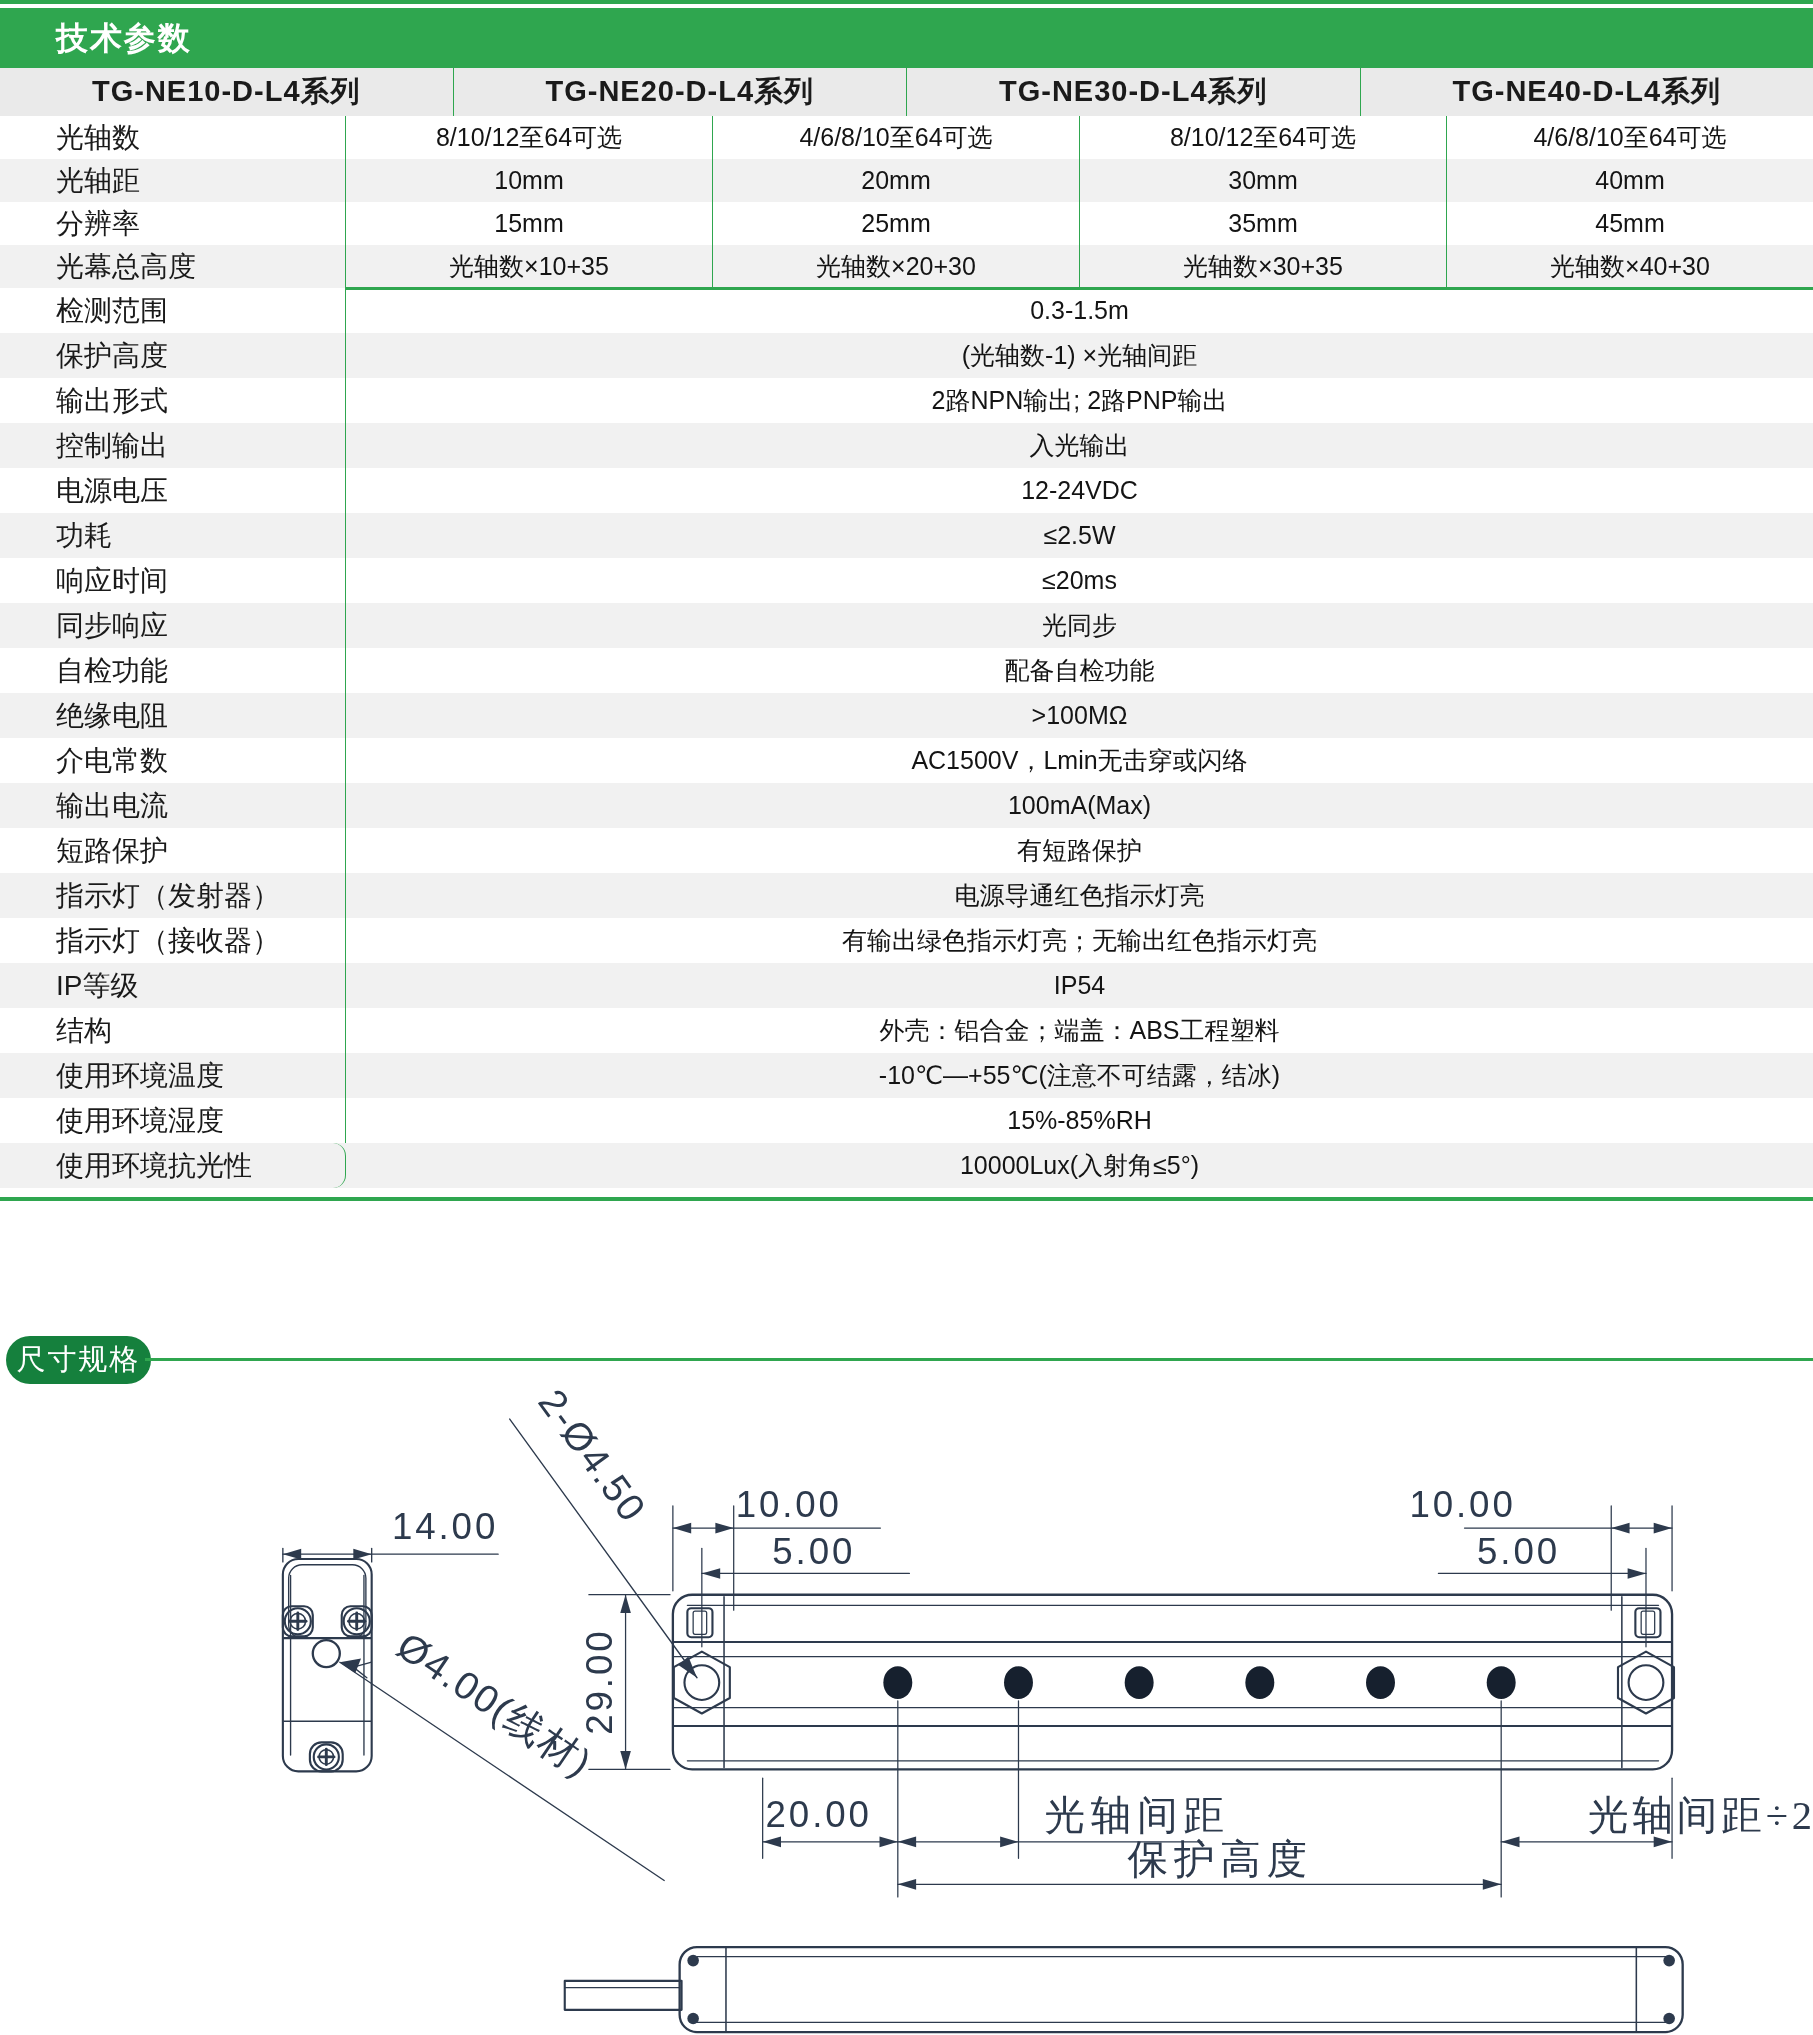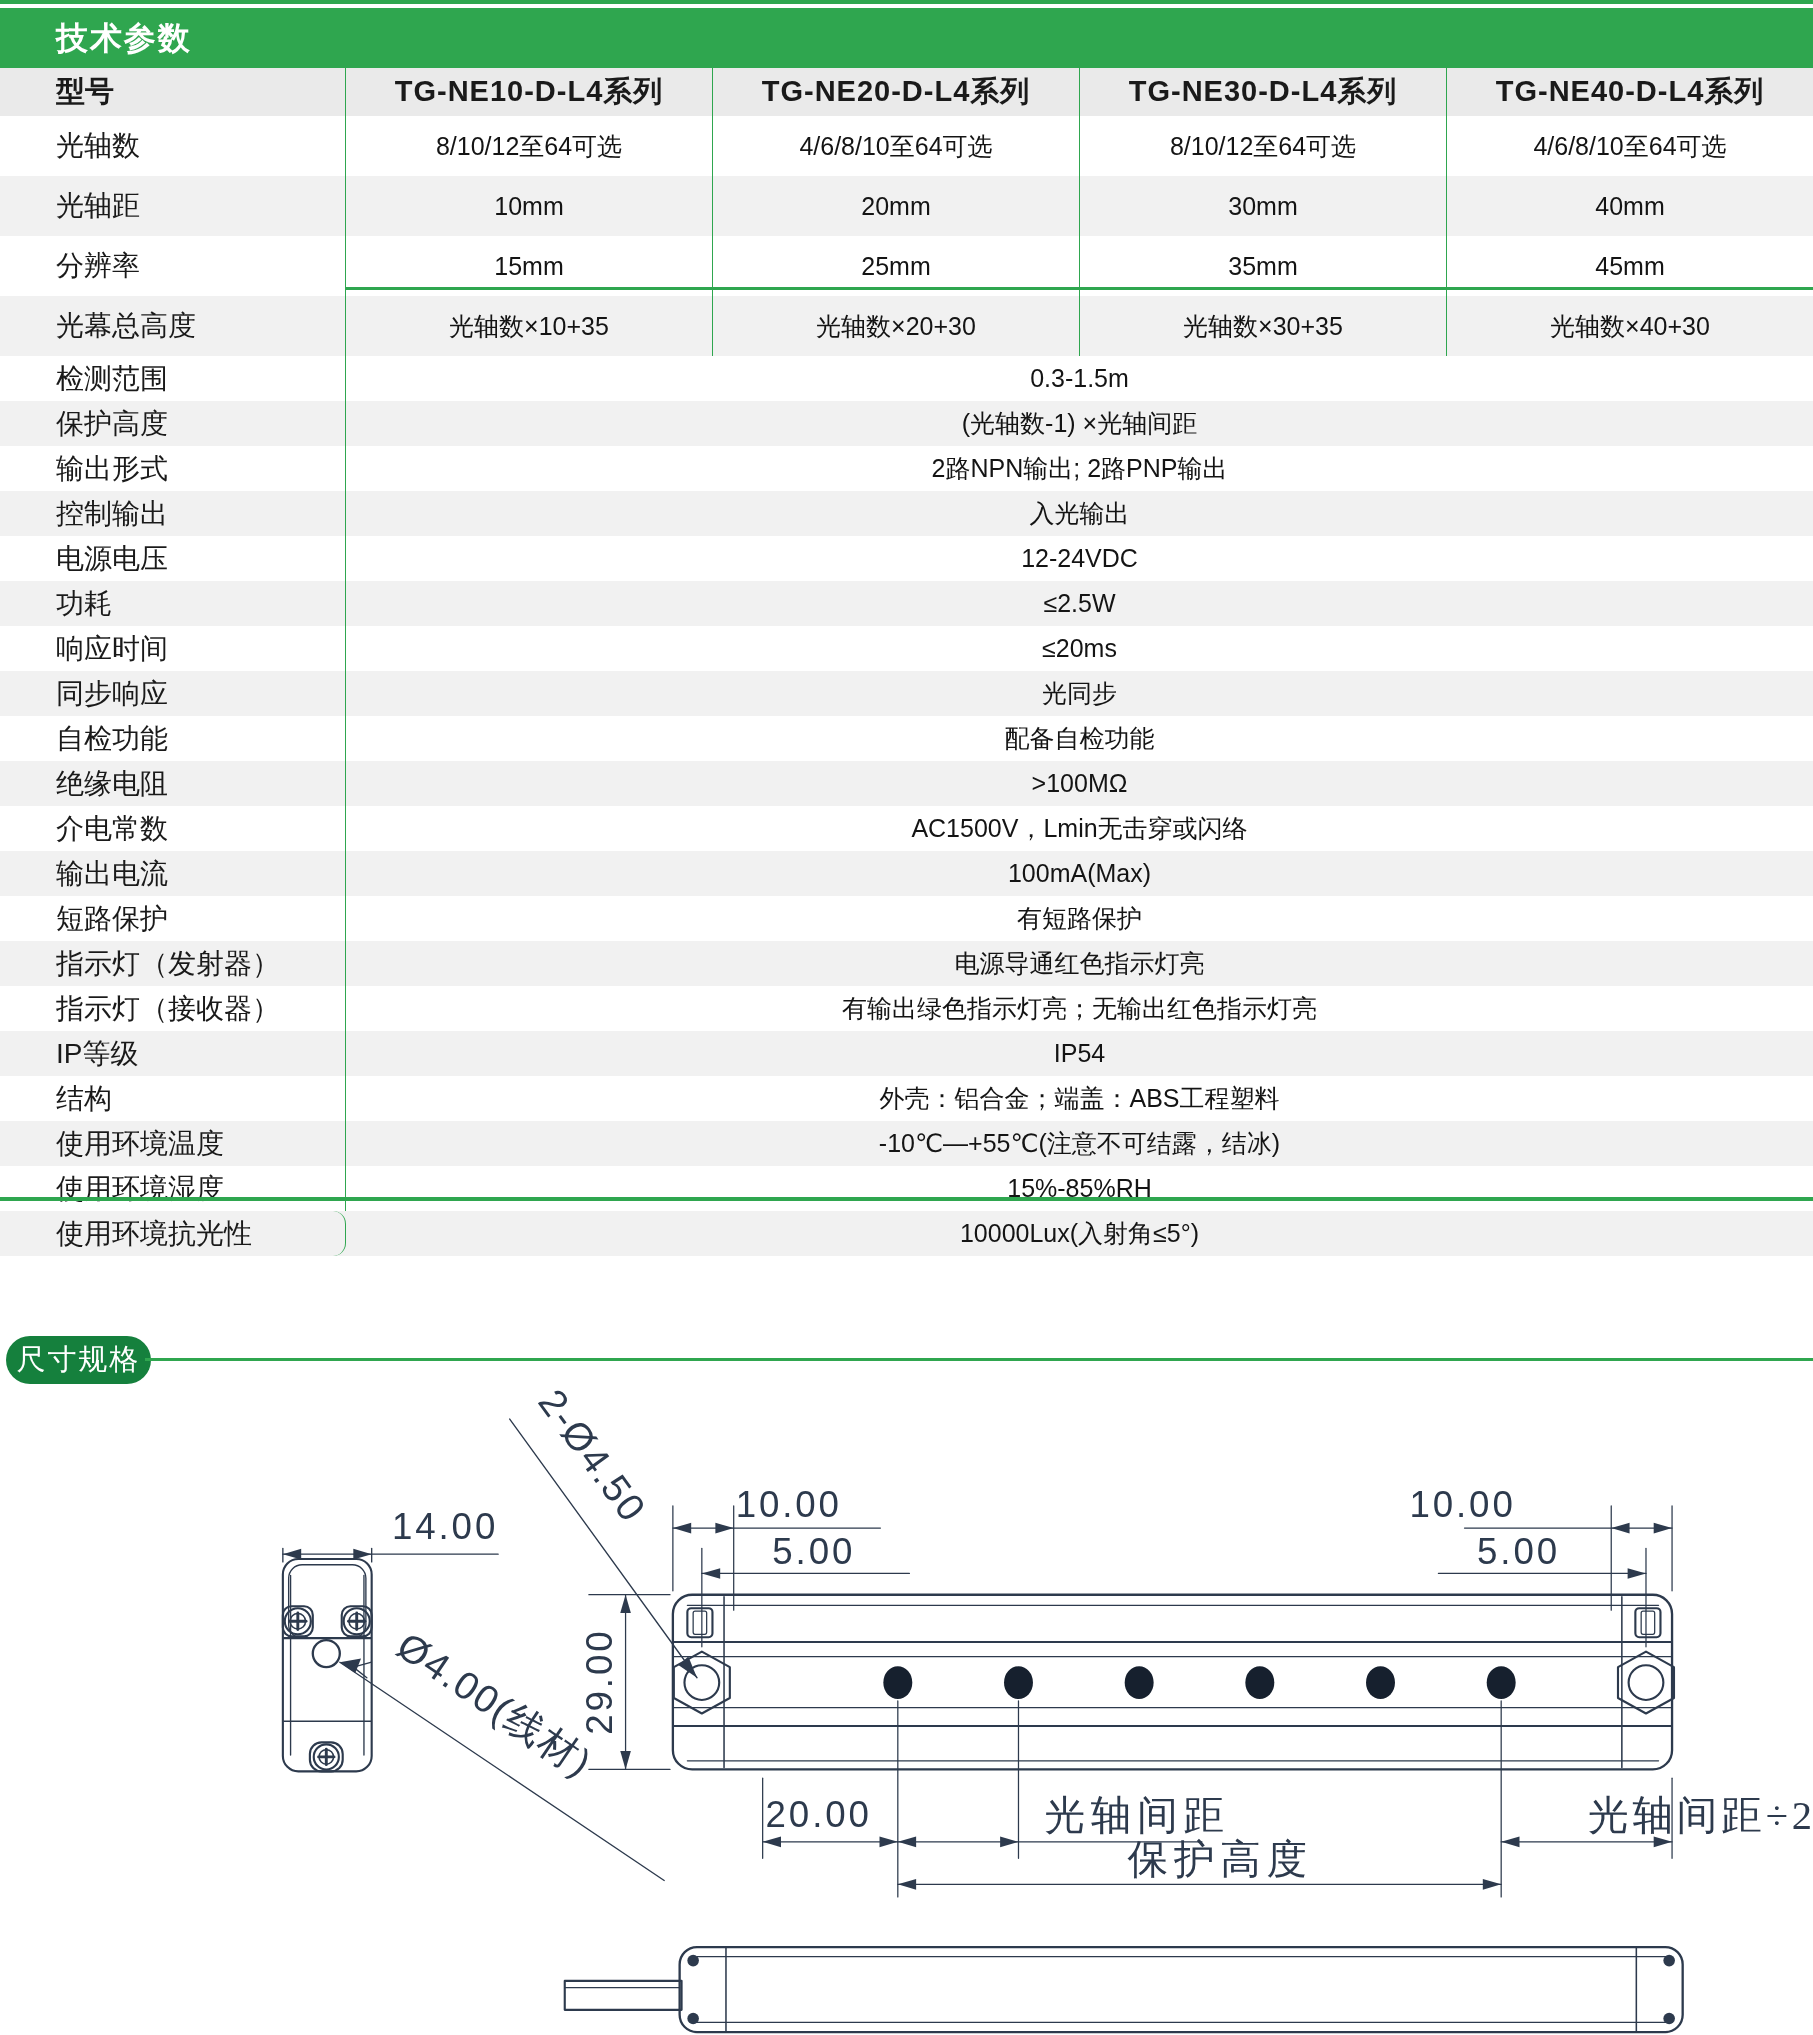--- a/index.html
+++ b/index.html
@@ -7,21 +7,21 @@
        font-family:"Liberation Sans","DejaVu Sans",sans-serif;color:#1a1a1a;}
   .abs{position:absolute;}
   
   .top-strip{top:0;left:0;right:0;height:3.9px;}
   .tech-bar{top:7.7px;left:0;right:0;height:62px;display:flex;align-items:center;}
   .tech-bar .t{color:#fff;font-size:32px;font-weight:bold;padding-left:56px;letter-spacing:1.9px;}
   
   .table-wrap{top:68px;left:0;right:0;}
   .tr{display:flex;align-items:stretch;}
   .thead{height:48px;}
-  .pm{height:60px;}
+  .pm{height:43px;}
   .cm{height:45px;}
   .gray{background:#f1f1f1;}
   .thead.gray{background:#eaeaea;}
   .cell{display:flex;align-items:center;box-sizing:border-box;}
   .label-col{width:346px;padding-left:56px;font-size:28px;}
   .vline{border-right:1.9px solid #2fa64f;}
   .model-col{flex:1;justify-content:center;font-weight:bold;font-size:29px;letter-spacing:1px;}
   .model-label{font-weight:bold;font-size:29px;}
   .val{flex:1;justify-content:center;font-size:25px;color:#141414;}
   .wideval{justify-content:center;font-size:25px;color:#141414;flex:1;}
@@ -38,21 +38,20 @@
 <body>
 
 <div class="abs top-strip" style="background: rgb(47, 166, 79);"></div>
 
 <div class="abs tech-bar" style="background: rgb(47, 166, 79);">
   <div class="t">技术参数</div>
 </div>
 
 <div class="abs table-wrap">
     <div class="tr thead gray">
-      <div class="cell label-col model-label vline" style="border-right-color: rgb(47, 166, 79);">型号</div>
       <div class="cell model-col vline" style="border-right-color: rgb(47, 166, 79);">TG-NE10-D-L4系列</div>
       <div class="cell model-col vline" style="border-right-color: rgb(47, 166, 79);">TG-NE20-D-L4系列</div>
       <div class="cell model-col vline" style="border-right-color: rgb(47, 166, 79);">TG-NE30-D-L4系列</div>
       <div class="cell model-col">TG-NE40-D-L4系列</div>
     </div>
     <div class="tr pm">
       <div class="cell label-col vline" style="border-right-color: rgb(47, 166, 79);">光轴数</div>
       <div class="cell val vline" style="border-right-color: rgb(47, 166, 79);">8/10/12至64可选</div>
       <div class="cell val vline" style="border-right-color: rgb(47, 166, 79);">4/6/8/10至64可选</div>
       <div class="cell val vline" style="border-right-color: rgb(47, 166, 79);">8/10/12至64可选</div>

